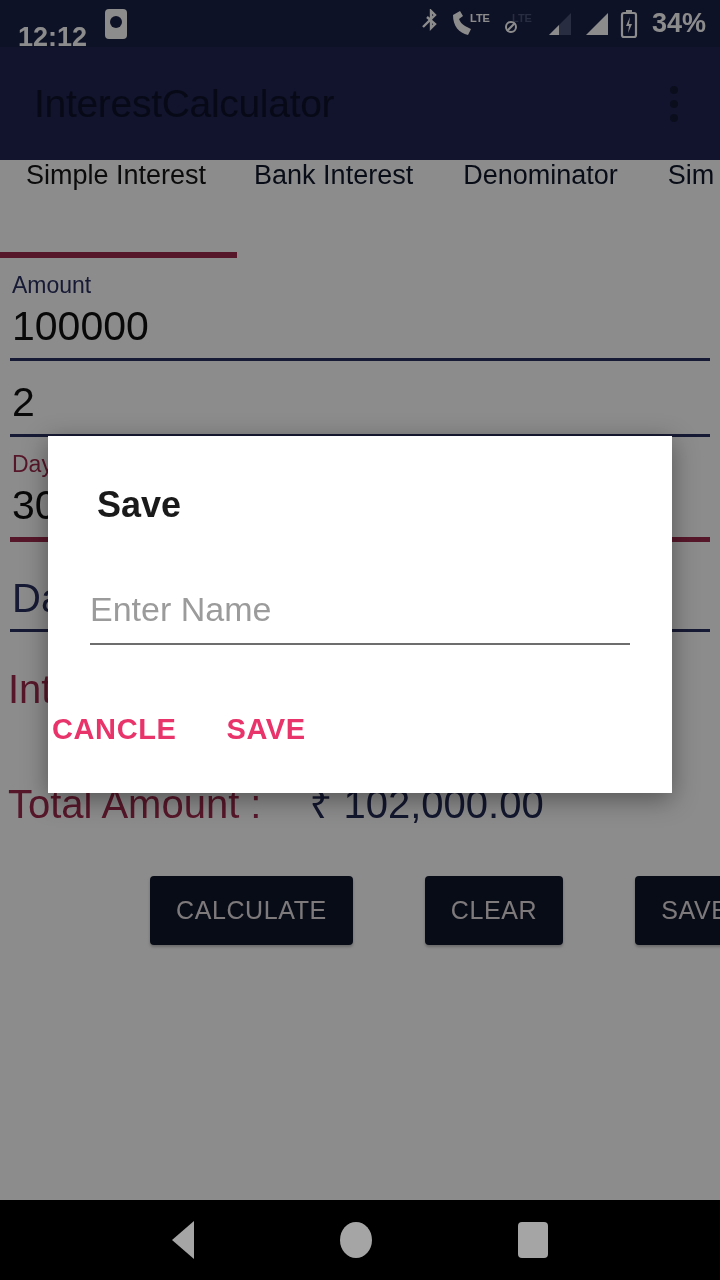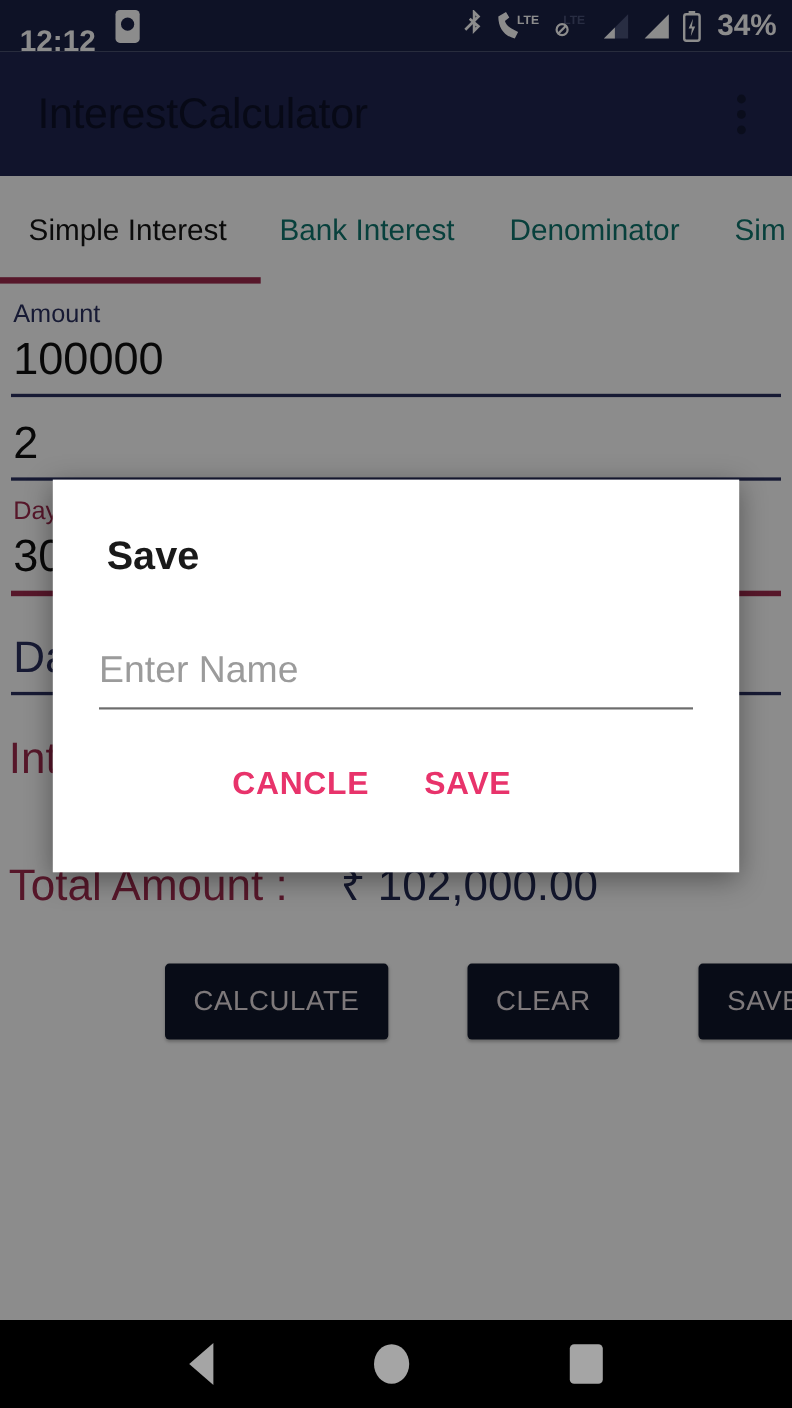--- a/index.html
+++ b/index.html
@@ -84,27 +84,27 @@
   
   #content {
     position:absolute; left:0; top:160px;
     width:720px; height:1040px;
     background:#ffffff;
   }
 
   #tab-bar {
     position:relative;
     height:98px;
-    display:flex; align-items:center;
+    display:flex; 
     white-space:nowrap;
     overflow:hidden;
   }
   .tab {
     font-size:27px;
-    color:#0f766e;
+    color:#0f172a;
     padding:0 0 0 0;
     cursor:pointer;
     flex:none;
   }
   .tab.active { color:#141414; }
   #tab-indicator {
     position:absolute;
     left:0; bottom:0;
     width:237px; height:6px;
     background:#9e2b4e;
@@ -187,24 +187,24 @@
     outline:none;
     background:transparent;
     font-family:"Liberation Sans", sans-serif;
     font-size:34px;
     color:#1a1a1a;
     padding:4px 0 14px 0;
   }
   #dialog-input::placeholder { color:#9b9b9b; }
   #dialog-input-underline { height:2px; background:#6d6d6d; }
   #dialog-actions {
-    display:flex; justify-content:center;
+    display:flex; justify-content:flex-start;
     align-items:center;
     gap:42px;
-    padding:46px 44px 0 0;
+    padding:62px 44px 0 0;
   }
   .dialog-btn {
     background:none; border:none;
     font-family:"Liberation Sans", sans-serif;
     font-size:29px; font-weight:bold;
     color:#e8336b;
     letter-spacing:0.6px;
     cursor:pointer;
     padding:6px 4px;
   }

